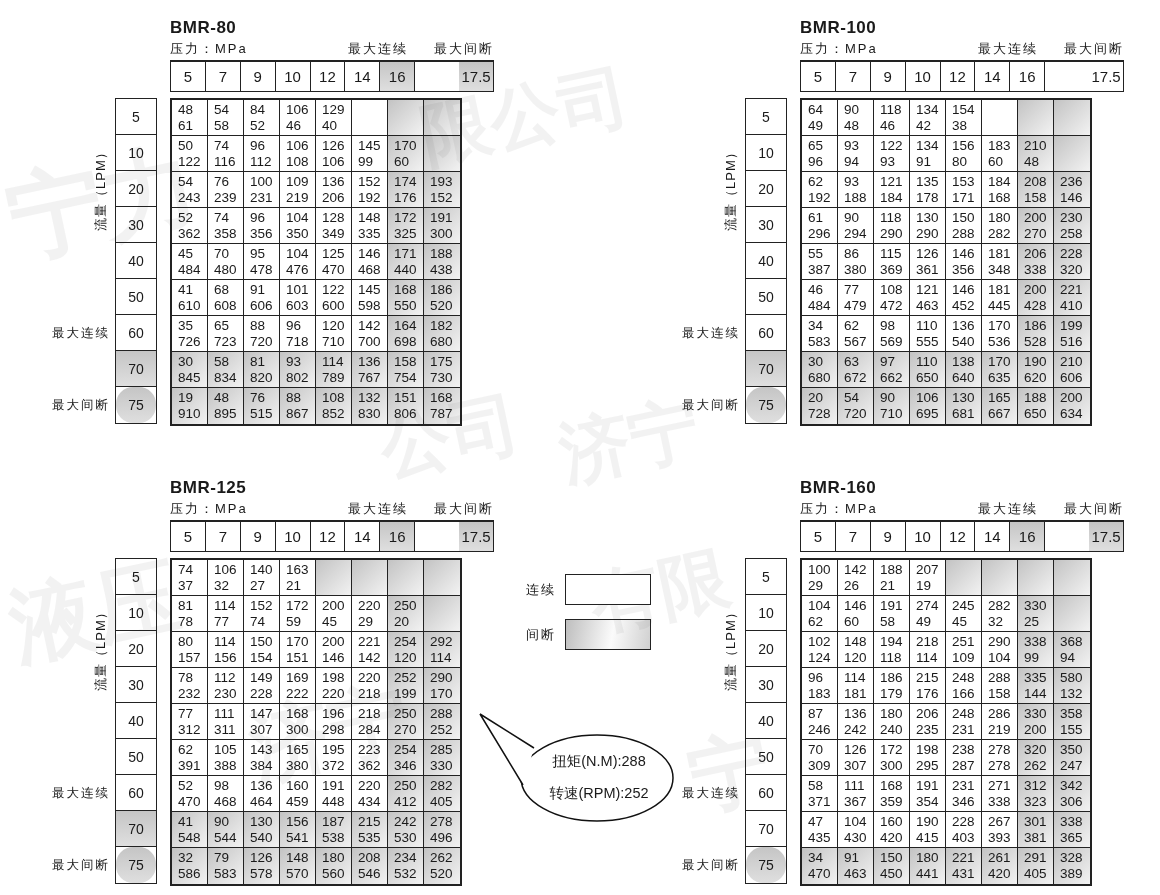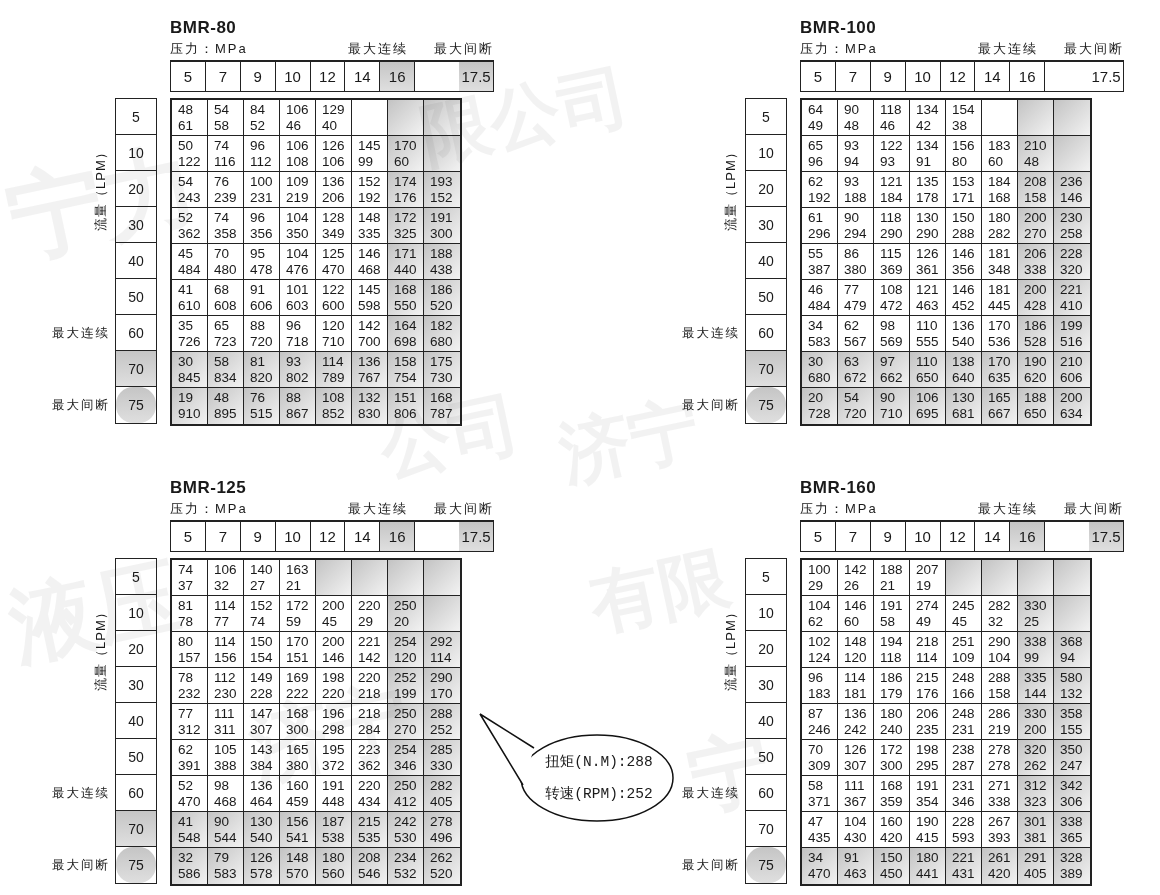--- a/index.html
+++ b/index.html
@@ -44,21 +44,21 @@
   .shade{background:linear-gradient(135deg,rgba(40,40,40,.28) 0%,rgba(40,40,40,.06) 100%);}
   .shade-flat{background:linear-gradient(180deg,rgba(40,40,40,.27),rgba(40,40,40,.15));}
   
   .legend{position:absolute;left:498px;top:574px;z-index:1;}
   .legend-row{display:flex;align-items:center;margin-bottom:14px;}
   .legend-label{width:58px;text-align:right;font-size:13px;letter-spacing:2px;margin-right:9px;}
   .legend-box{width:86px;height:31px;border:1.5px solid #222;box-sizing:border-box;}
   .legend-box.cont{background:#fff;}
   .legend-box.int{background:linear-gradient(100deg,rgba(40,40,40,.30),rgba(40,40,40,.02) 55%,rgba(40,40,40,.22));}
   
-  .callout{position:absolute;left:452px;top:690px;width:240px;height:140px;z-index:2;font-family:Liberation Mono, monospace;}
+  .callout{position:absolute;left:452px;top:690px;width:240px;height:140px;z-index:2;}
   .callout svg{position:absolute;inset:0;}
   .callout-line{position:absolute;left:72px;width:150px;text-align:center;font-size:14.5px;}
   .cl1{top:62px;} .cl2{top:94px;}
 </style>
 </head>
 <body>
 
 <div id="watermarks">
     <span class="wm" style="left: 8px; top: 140px; font-size: 95px; transform: rotate(-12deg);">宁力</span>
     <span class="wm" style="left: 420px; top: 70px; font-size: 70px; transform: rotate(-12deg);">限公司</span>
@@ -1253,21 +1253,21 @@
         <div class="cell">
           <div class="torque">160</div>
           <div class="speed">420</div>
         </div>
         <div class="cell">
           <div class="torque">190</div>
           <div class="speed">415</div>
         </div>
         <div class="cell">
           <div class="torque">228</div>
-          <div class="speed">593</div>
+          <div class="speed">403</div>
         </div>
         <div class="cell">
           <div class="torque">267</div>
           <div class="speed">393</div>
         </div>
         <div class="cell shade">
           <div class="torque">301</div>
           <div class="speed">381</div>
         </div>
         <div class="cell shade col-last">
@@ -1304,20 +1304,28 @@
         </div>
         <div class="cell shade col-last row-last">
           <div class="torque">328</div>
           <div class="speed">389</div>
         </div>
       </div>
   </div>
 </div>
 
 <div class="legend">
+  <div class="legend-row">
+    <span class="legend-label">连续</span>
+    <span class="legend-box cont"></span>
+  </div>
+  <div class="legend-row">
+    <span class="legend-label">间断</span>
+    <span class="legend-box int"></span>
+  </div>
 </div>
 
 <div class="callout">
   <svg width="240" height="140" viewBox="0 0 240 140">
     <ellipse cx="145" cy="88" rx="76" ry="43" fill="#ffffff" stroke="#111" stroke-width="1.5"></ellipse>
     <path d="M82,58 L28,24 L71,95" fill="#ffffff" stroke="#111" stroke-width="1.5" stroke-linejoin="miter"></path>
   </svg>
   <div class="callout-line cl1">扭矩(N.M):288</div>
   <div class="callout-line cl2">转速(RPM):252</div>
 </div>

